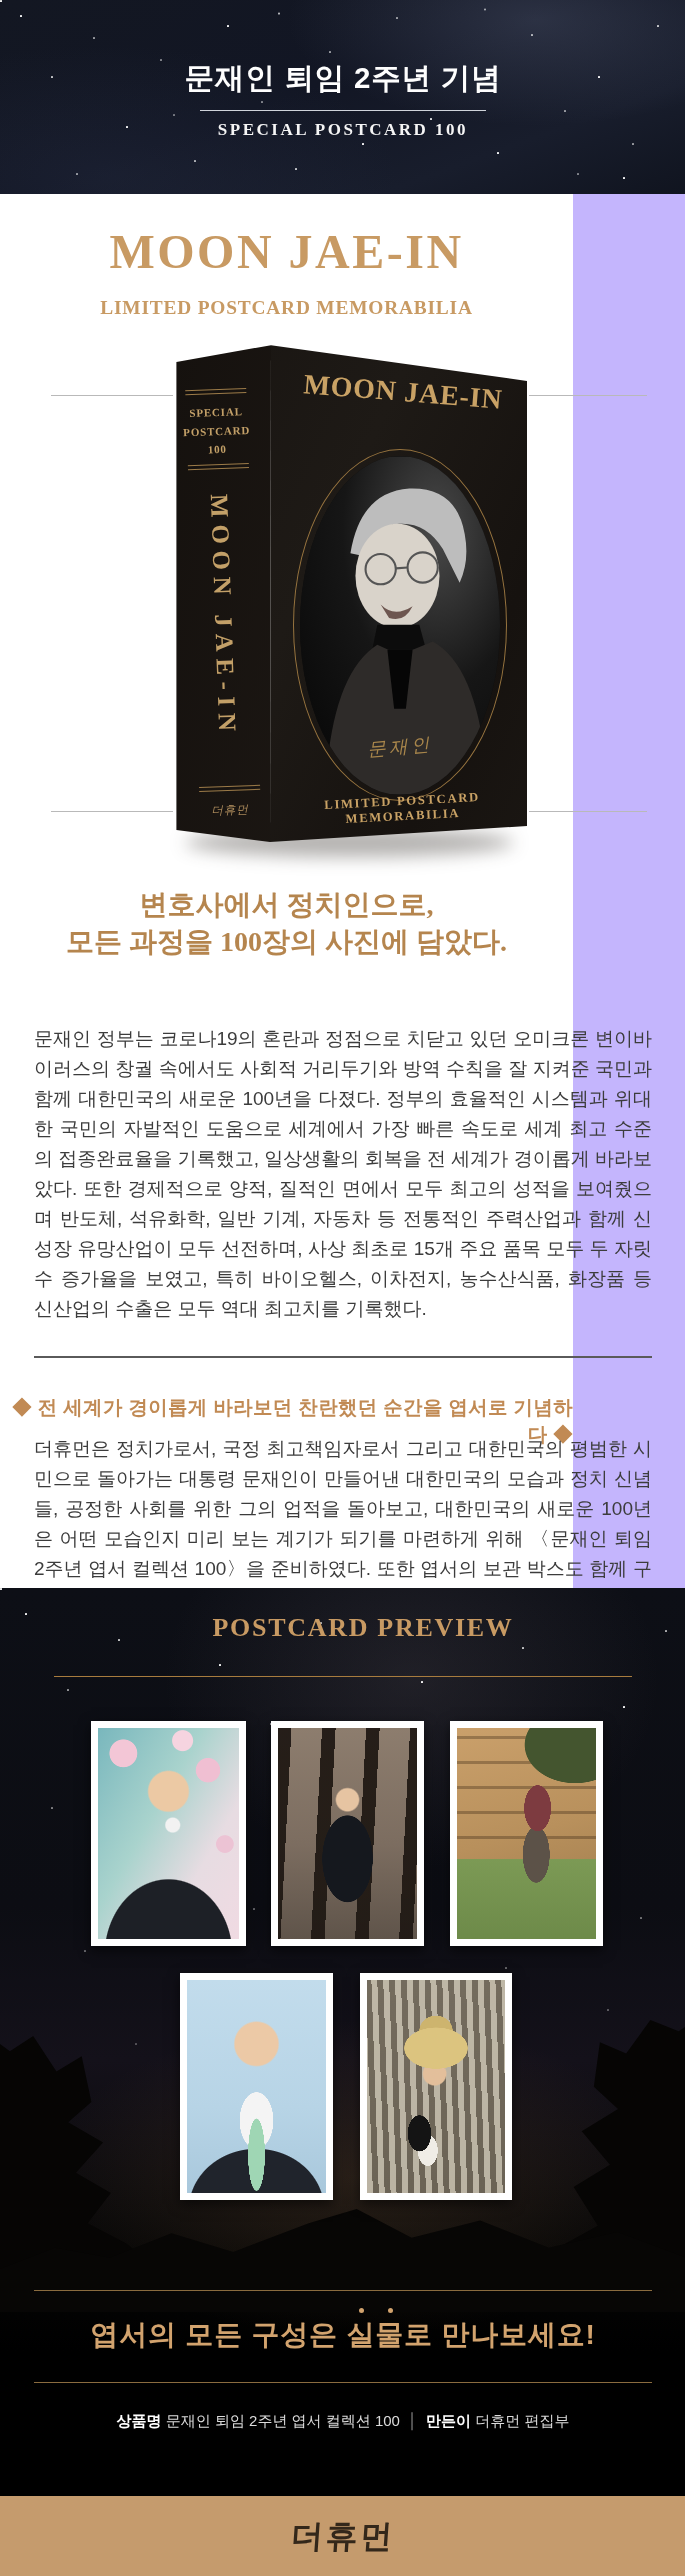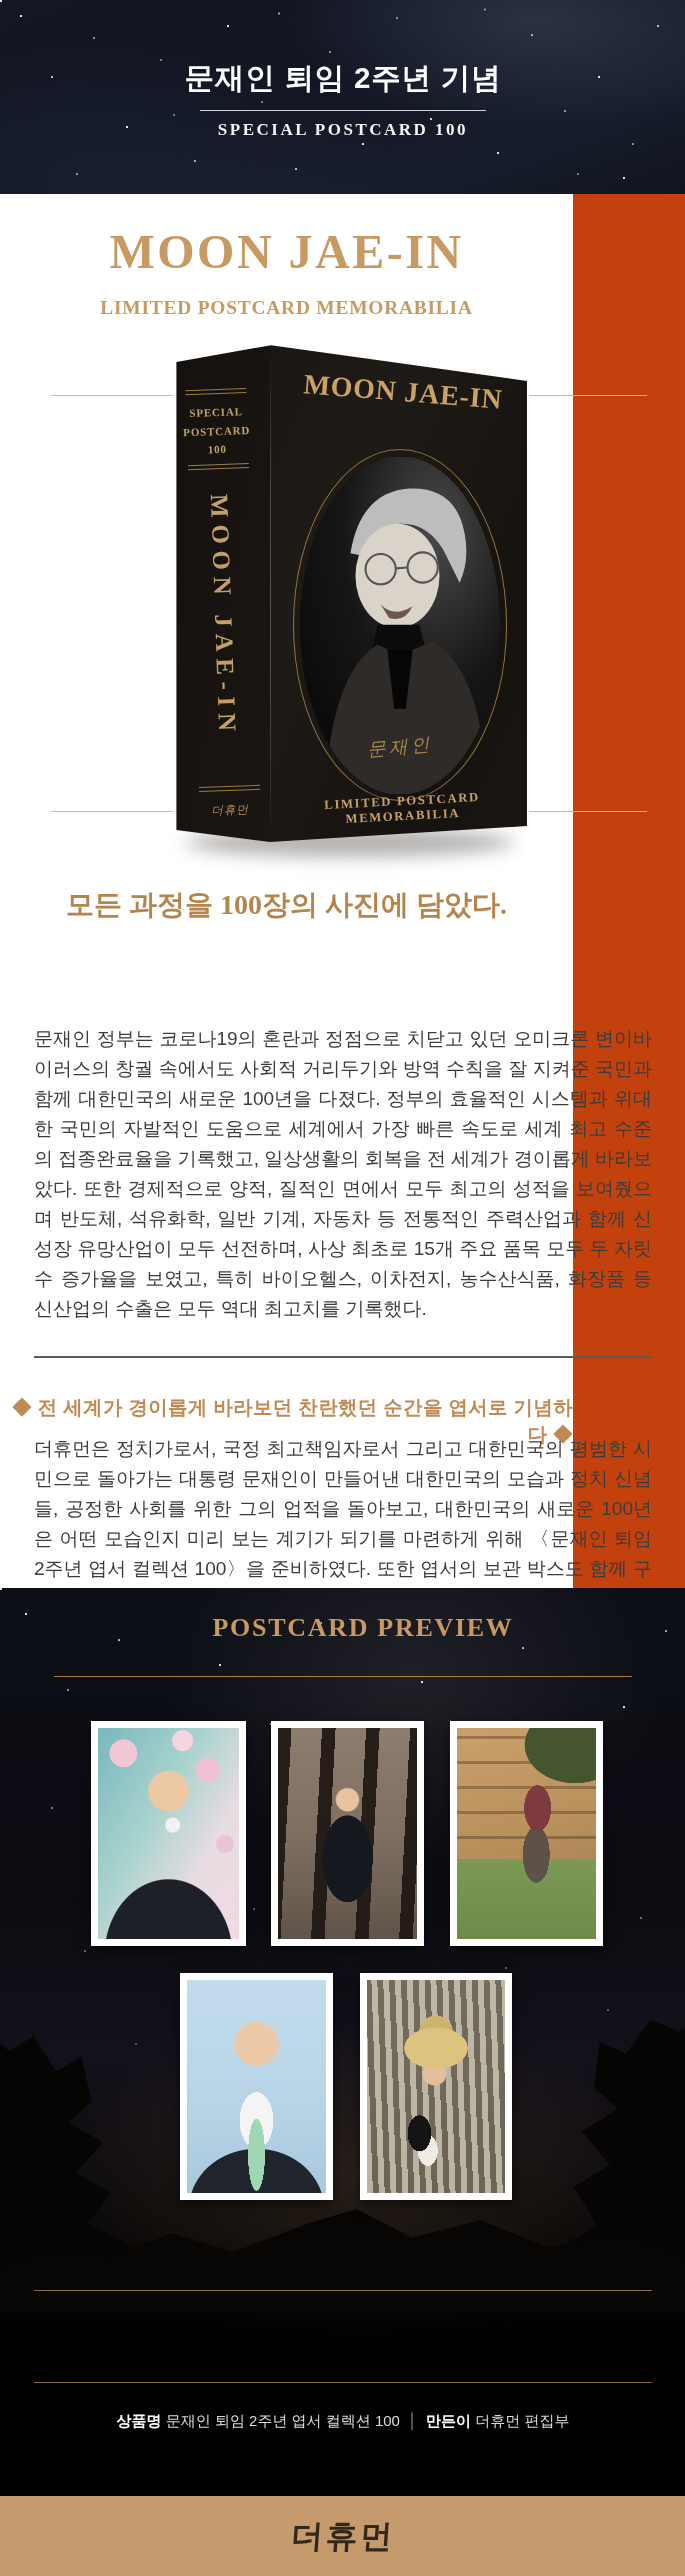--- a/index.html
+++ b/index.html
@@ -1,17 +1,17 @@
 <!DOCTYPE html>
 <html style="font-size:13.5px"><head>
 <meta charset="utf-8">
 <style>
   html,body{margin:0;padding:0;background:#ffffff;}
   .page{position:relative;width:686px;height:2576px;margin:0 auto;overflow:hidden;
-        font-family:"Liberation Sans",sans-serif;background:#c2410c;}
+        font-family:"Liberation Sans",sans-serif;background:#c4b5fd;}
 
   
   .hero-sky{position:absolute;left:0;top:0;width:686px;height:194px;overflow:hidden;
     background:
       radial-gradient(ellipse 354px 152px at 78% 10%, rgba(120,130,160,.25), transparent 70%),
       radial-gradient(ellipse 421px 185px at 15% 90%, rgba(60,70,100,.18), transparent 70%),
       linear-gradient(160deg,#131722 0%,#121624 45%,#181d2c 75%,#10141f 100%);}
   .stars{position:absolute;width:1.7px;height:1.7px;border-radius:50%;background:#fff;}
   .stars.s1{left:0;top:0;box-shadow:
     20px 15px #fff,51px 76px rgba(255,255,255,.8),93px 37px rgba(255,255,255,.6),126px 126px #fff,
@@ -240,20 +240,21 @@
             <path d="M30,402 Q36,260 92,224 L119,236 L158,220 Q216,252 224,402 Z" fill="#2e2b29"></path>
             <path d="M104,230 L134,230 L126,300 L112,300 Z" fill="#060606"></path>
           </svg>
         </div>
       </div>
       <div class="signature">문재인</div>
       <div class="front-bottom">LIMITED POSTCARD MEMORABILIA</div>
     </div>
 
     <div class="headline">
+      <div>변호사에서 정치인으로,</div>
       <div>모든 과정을 100장의 사진에 담았다.</div>
     </div>
 
     <div class="bodycopy p1">
       <p style="margin:0;">문재인 정부는 코로나19의 혼란과 정점으로 치닫고 있던 오미크론 변이바이러스의 창궐 속에서도 사회적 거리두기와 방역 수칙을 잘 지켜준 국민과 함께 대한민국의 새로운 100년을 다졌다. 정부의 효율적인 시스템과 위대한 국민의 자발적인 도움으로 세계에서 가장 빠른 속도로 세계 최고 수준의 접종완료율을 기록했고, 일상생활의 회복을 전 세계가 경이롭게 바라보았다. 또한 경제적으로 양적, 질적인 면에서 모두 최고의 성적을 보여줬으며 반도체, 석유화학, 일반 기계, 자동차 등 전통적인 주력산업과 함께 신성장 유망산업이 모두 선전하며, 사상 최초로 15개 주요 품목 모두 두 자릿수 증가율을 보였고, 특히 바이오헬스, 이차전지, 농수산식품, 화장품 등 신산업의 수출은 모두 역대 최고치를 기록했다.</p>
     </div>
 
     <div class="rule-full"></div>
     <div class="diamond">◆ 전 세계가 경이롭게 바라보던 찬란했던 순간을 엽서로 기념하다 ◆</div>
     <div class="bodycopy p3">더휴먼은 정치가로서, 국정 최고책임자로서 그리고 대한민국의 평범한 시민으로 돌아가는 대통령 문재인이 만들어낸 대한민국의 모습과 정치 신념들, 공정한 사회를 위한 그의 업적을 돌아보고, 대한민국의 새로운 100년은 어떤 모습인지 미리 보는 계기가 되기를 마련하게 위해 〈문재인 퇴임 2주년 엽서 컬렉션 100〉을 준비하였다. 또한 엽서의 보관 박스도 함께 구성해 소장 가치를 높였다.</div>
@@ -279,20 +280,21 @@
         <div class="photo ph3"></div>
       </div>
     <div class="card c4">
         <div class="photo ph4"></div>
       </div>
     <div class="card c5">
         <div class="photo ph5"></div>
       </div>
 
     <div class="gold-rule gr-a"></div>
+    <div class="catch"><span>엽서의 모든 구성은 </span><span class="emph">실물</span><span>로 만나보세요!</span></div>
     <div class="gold-rule gr-b"></div>
 
     <div class="info">
       <div>
         <b>상품명</b> <span>문재인 퇴임 2주년 엽서 컬렉션 100</span><span class="sep">│</span><b>만든이</b> <span>더휴먼 편집부</span>
       </div>
     </div>
   </section>
 
   <footer class="footer">

